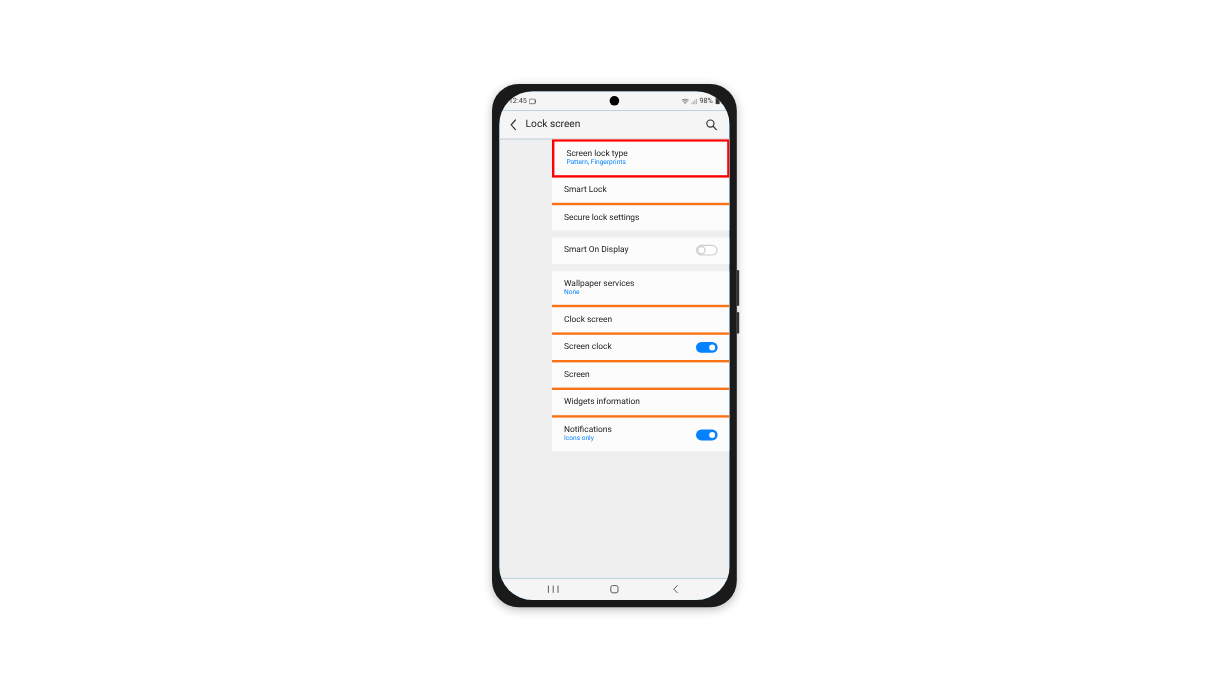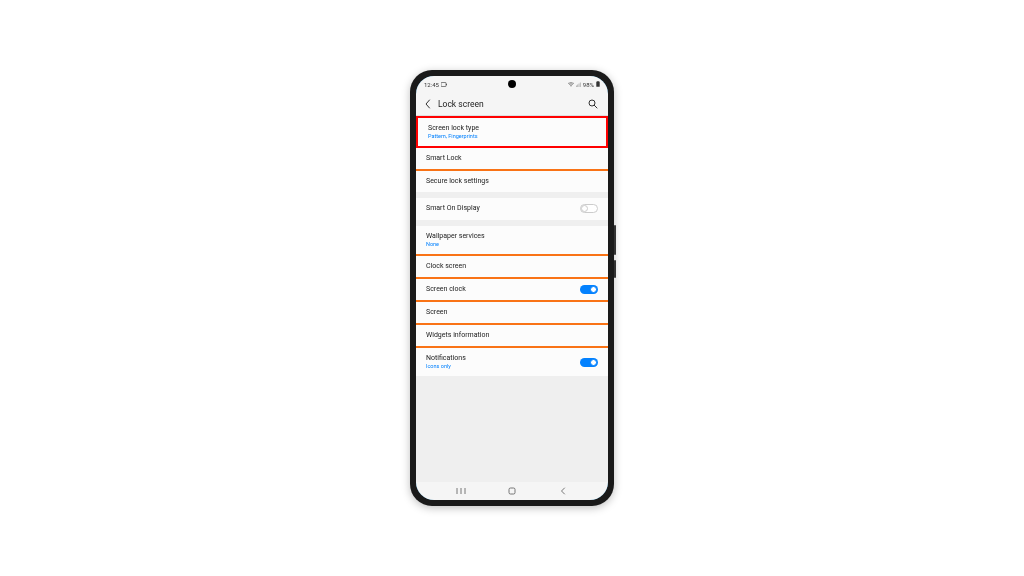--- a/index.html
+++ b/index.html
@@ -36,21 +36,21 @@
       top: 190px;
       width: 2px;
       height: 18px;
       background: #333;
       border-radius: 1px;
     }
     .phone-screen {
       width: 100%;
       height: 100%;
       background: #0369a1;
-      border-radius: 18px;
+      border-radius: 28px;
       overflow: hidden;
       position: relative;
       display: flex;
       flex-direction: column;
     }
     .notch {
       position: absolute;
       top: 4px;
       left: 50%;
       transform: translateX(-50%);
@@ -95,20 +95,21 @@
       cursor: pointer;
     }
     .content {
       flex: 1;
       overflow-y: auto;
       background: #efefef;
     }
     .setting-group {
       background: #fcfcfc;
       margin-bottom: 6px;
+      margin-left: 44px;
     }
     .setting-item {
       padding: 6px 10px;
       border-bottom: 2px solid #f97316;
       display: flex;
       align-items: center;
       justify-content: space-between;
       cursor: pointer;
     }
     .setting-item:last-child { border-bottom: none; }

